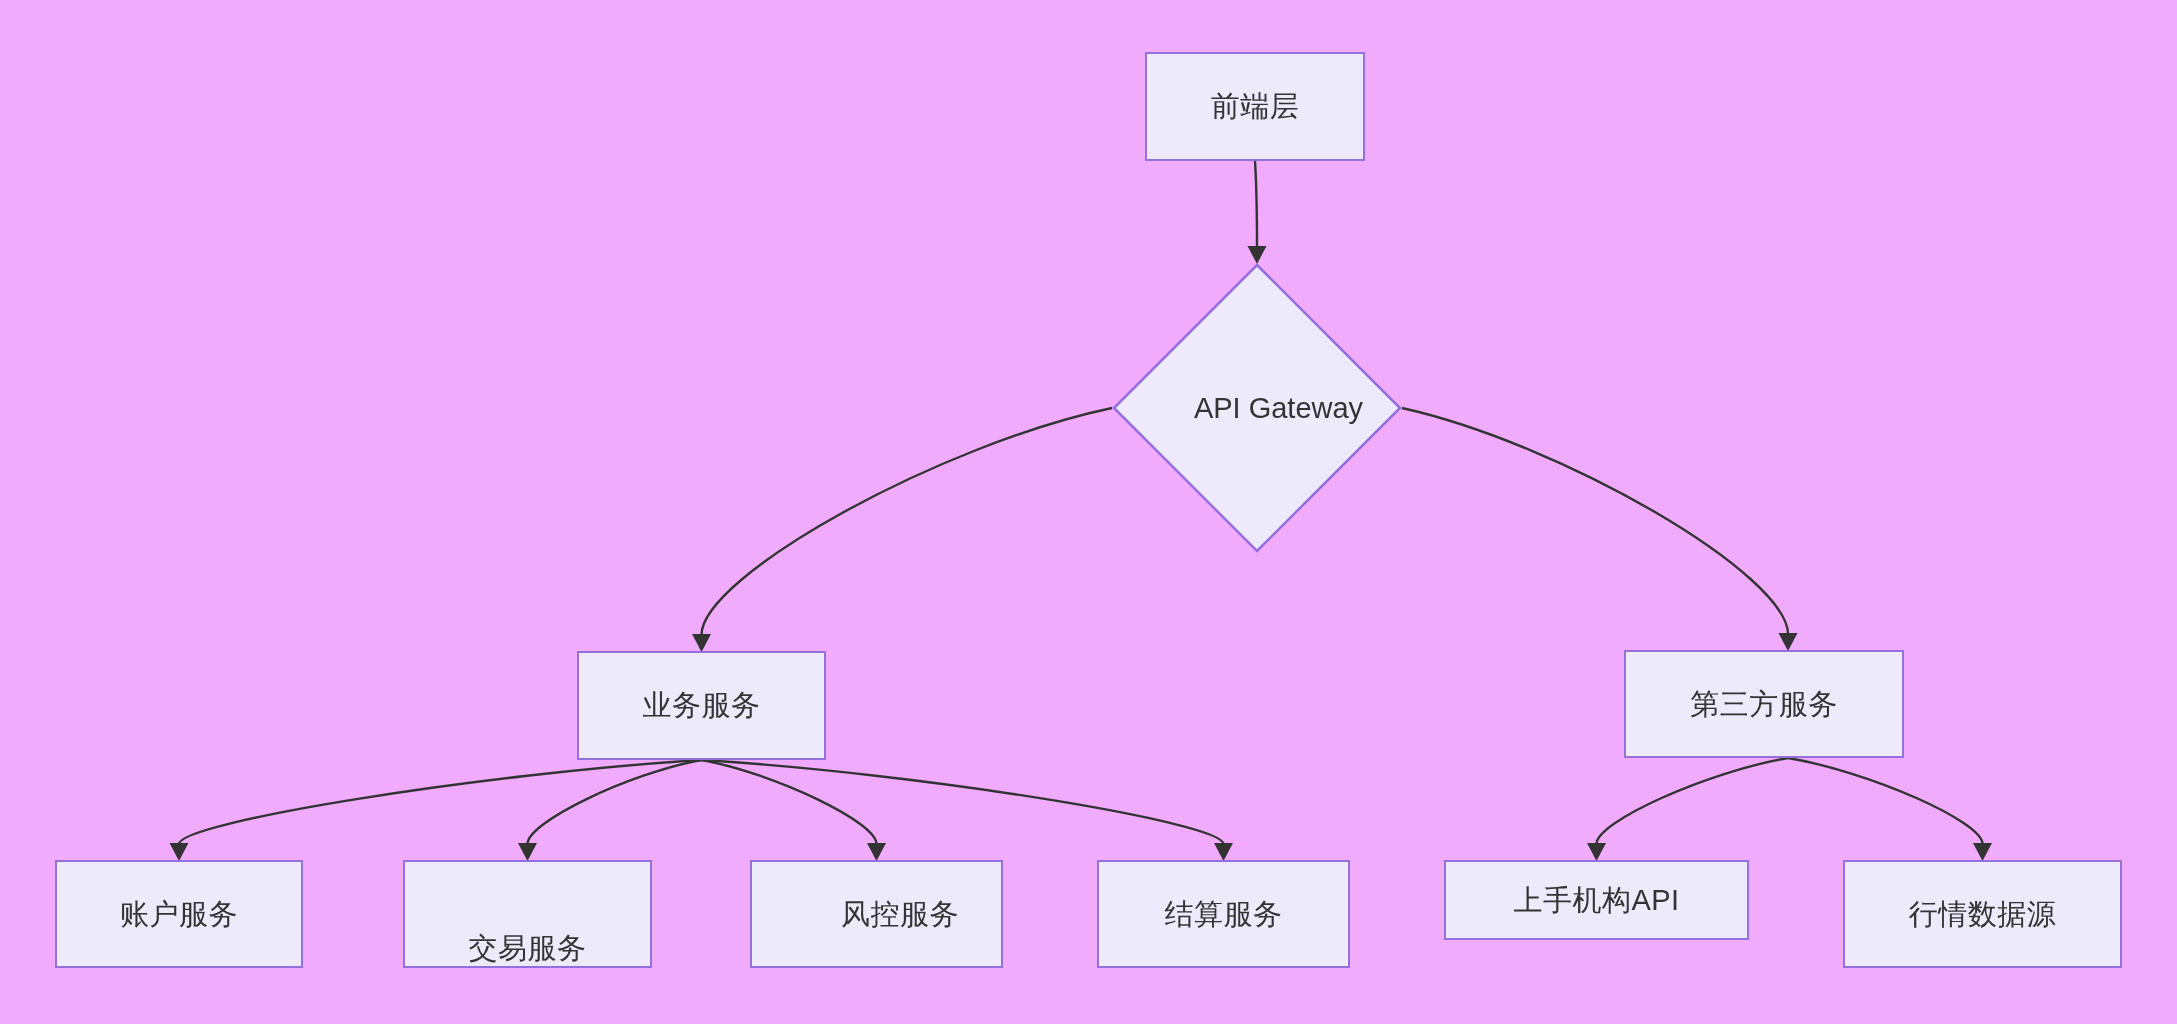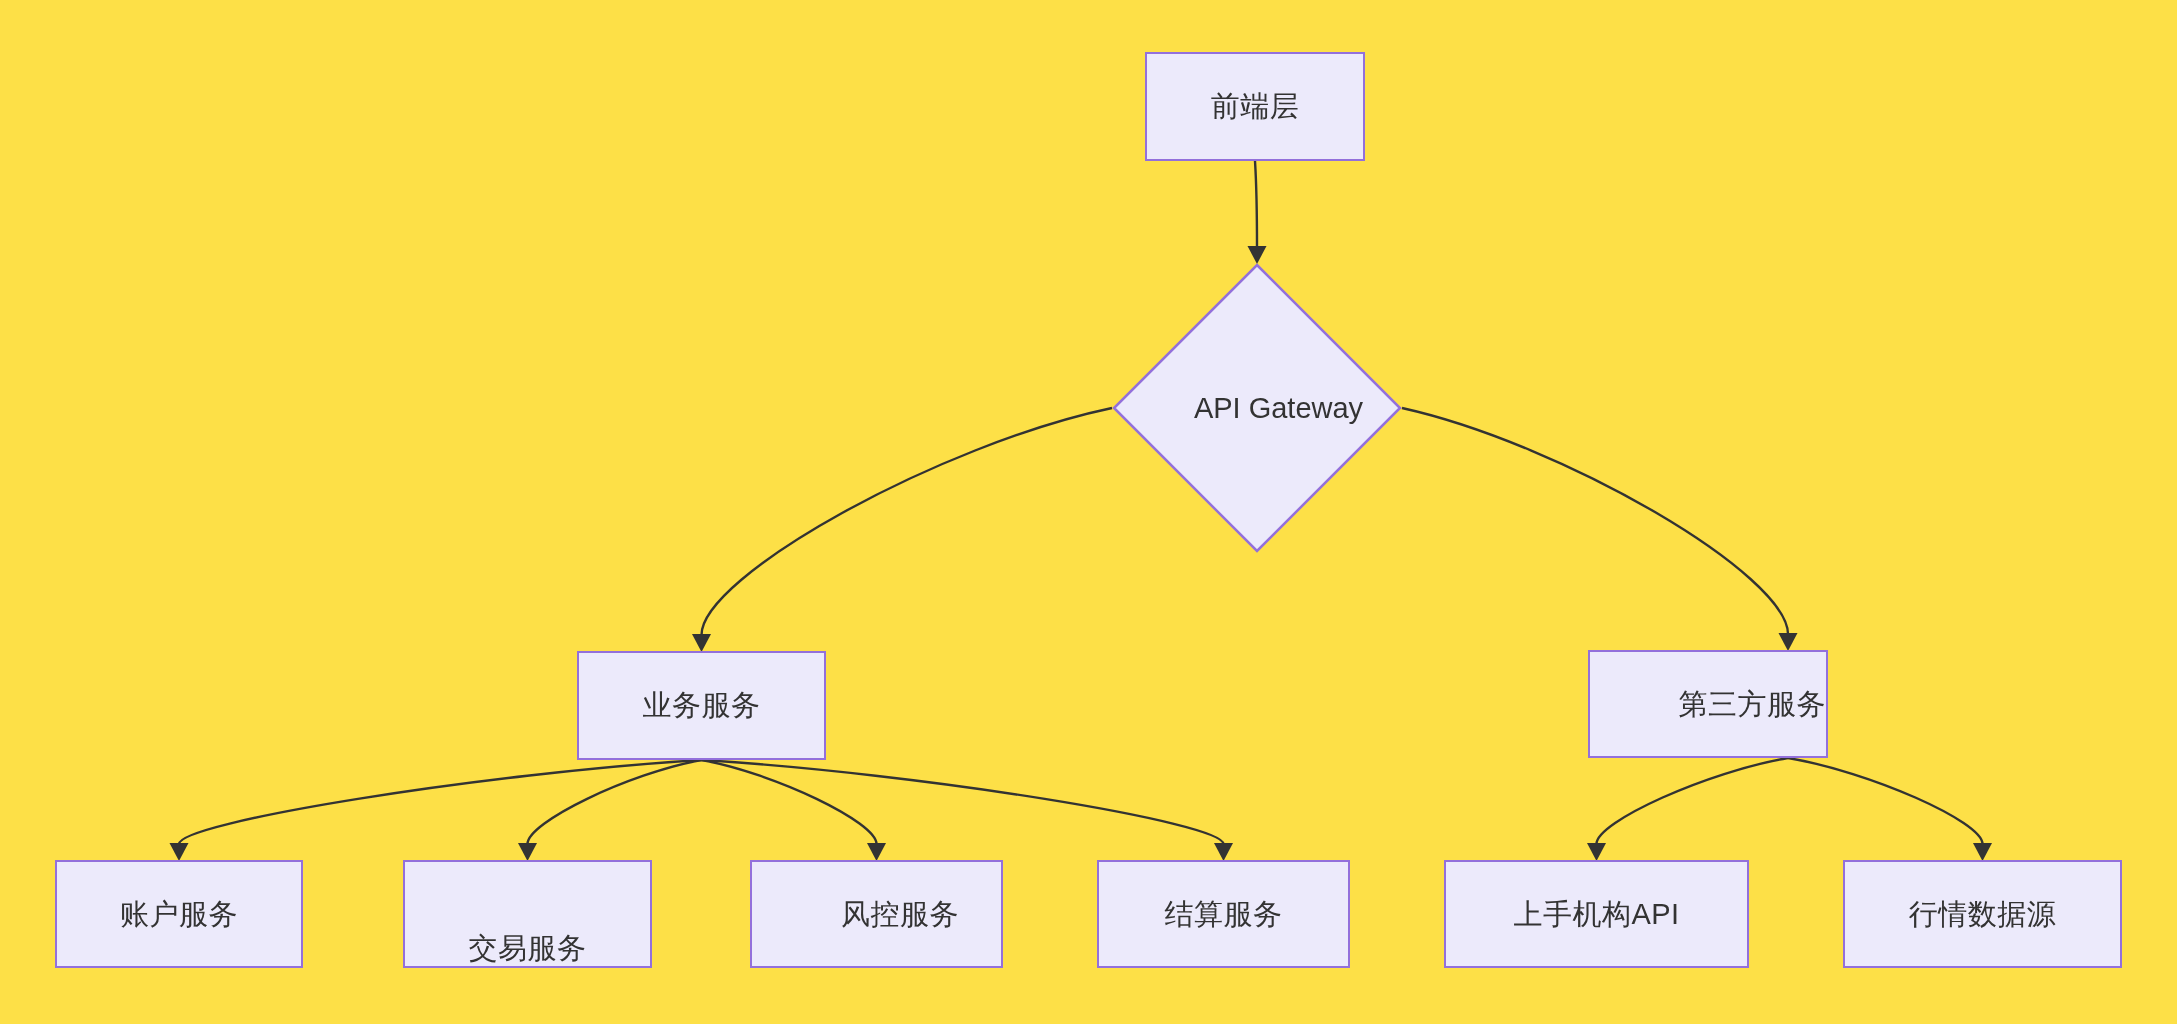--- a/index.html
+++ b/index.html
@@ -7,21 +7,21 @@
     padding: 0;
     background: #ffffff;
   }
   body {
     font-family: "Liberation Sans", "DejaVu Sans", sans-serif;
   }
   #canvas {
     position: relative;
     width: 2177px;
     height: 1024px;
-    background: #fde047;
+    background: #f0abfc;
     overflow: hidden;
   }
   #edges {
     position: absolute;
     left: 0;
     top: 0;
     width: 2177px;
     height: 1024px;
     pointer-events: none;
   }
@@ -111,35 +111,35 @@
       </div>
       <div class="node-diamond" style="left: 1112px; top: 263px; width: 290px; height: 290px;">
         <svg class="diamond-shape" viewBox="0 0 290 290">
           <polygon points="145,2 288,145 145,288 2,145"></polygon>
         </svg>
         <span class="node-label">API Gateway</span>
       </div>
       <div class="node" style="left: 577px; top: 651px; width: 249px; height: 109px;">
         <span class="node-label">业务服务</span>
       </div>
-      <div class="node" style="left: 1588px; top: 650px; width: 240px; height: 108px; justify-content: flex-end;">
+      <div class="node" style="left: 1624px; top: 650px; width: 280px; height: 108px;">
         <span class="node-label">第三方服务</span>
       </div>
       <div class="node" style="left: 55px; top: 860px; width: 248px; height: 108px;">
         <span class="node-label">账户服务</span>
       </div>
       <div class="node" style="left: 403px; top: 860px; width: 249px; height: 108px; align-items: flex-end;">
         <span class="node-label">交易服务</span>
       </div>
       <div class="node" style="left: 750px; top: 860px; width: 253px; height: 108px; padding-left: 47px;">
         <span class="node-label">风控服务</span>
       </div>
       <div class="node" style="left: 1097px; top: 860px; width: 253px; height: 108px;">
         <span class="node-label">结算服务</span>
       </div>
-      <div class="node" style="left: 1444px; top: 860px; width: 305px; height: 108px;">
+      <div class="node" style="left: 1444px; top: 860px; width: 305px; height: 80px;">
         <span class="node-label">上手机构API</span>
       </div>
       <div class="node" style="left: 1843px; top: 860px; width: 279px; height: 108px;">
         <span class="node-label">行情数据源</span>
       </div>
     </div>
 </div>
 
 </body></html>

